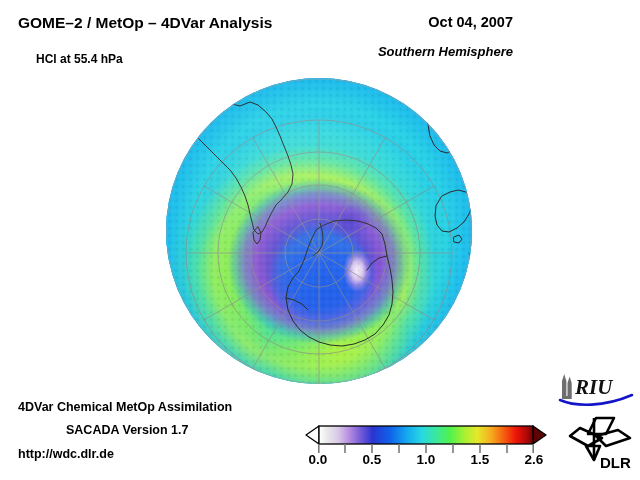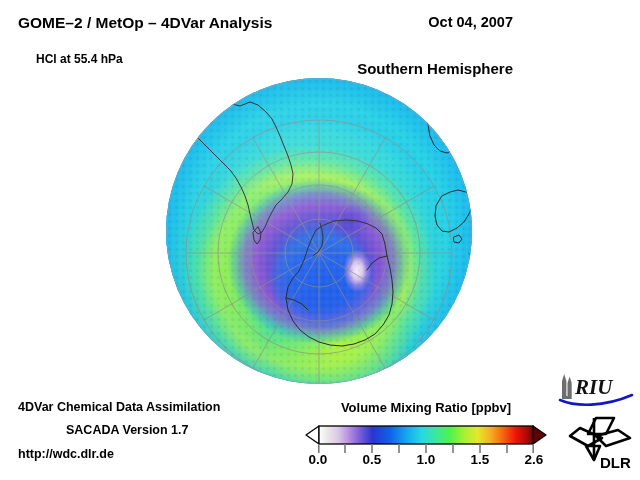--- a/index.html
+++ b/index.html
@@ -9,21 +9,21 @@
     position:relative;overflow:hidden;
     -webkit-font-smoothing:antialiased;
   }
   .stage{position:absolute;left:0;top:0;width:531px;height:480px;}
 
   
   .hdr{position:absolute;font-weight:bold;color:#000;white-space:nowrap;}
   #hdr-l1{left:18px;top:14px;font-size:15.5px;}
   #hdr-l2{left:18px;top:52px;font-size:12px;margin-left:18px;}
   #hdr-r1{right:18px;top:14px;font-size:14.5px;}
-  #hdr-r2{right:18px;top:60px;font-size:15px;}
+  #hdr-r2{right:18px;top:44px;font-size:13px;font-style:italic;}
 
   
   .ftr{position:absolute;left:18px;font-weight:bold;color:#000;
        font-size:12.5px;white-space:nowrap;}
   #ftr1{top:400px;}
   #ftr2{top:423px;margin-left:48px;}
   #ftr3{top:447px;}
 
   
   #globe-wrap{position:absolute;left:166px;top:78px;width:306px;height:306px;}
@@ -216,25 +216,24 @@
 
         <g>
           <circle cx="153" cy="153" r="152.4" fill="none" stroke="#9aa0a6" stroke-width="1.1" opacity="0.55"></circle>
         </g>
       </svg>
 
       <div class="lay" id="g-shade"></div>
     </div>
   </div>
 
-  <div class="ftr" id="ftr1">4DVar Chemical Data Assimilation</div>
+  <div class="ftr" id="ftr1">4DVar Chemical MetOp Assimilation</div>
   <div class="ftr" id="ftr2">SACADA Version 1.7</div>
   <div class="ftr" id="ftr3">http://wdc.dlr.de</div>
 
-  <div id="cb-title">Volume Mixing Ratio [ppbv]</div>
 
   <div id="cb-wrap">
     <svg width="242" height="22" viewBox="0 0 242 22">
       <defs>
         <linearGradient id="cbgrad" x1="0" y1="0" x2="1" y2="0">
             <stop offset="0%" stop-color="#ffffff"></stop>
             <stop offset="4%" stop-color="#e8e8e8"></stop>
             <stop offset="9%" stop-color="#d9c8e8"></stop>
             <stop offset="14%" stop-color="#b68ee0"></stop>
             <stop offset="19%" stop-color="#7a5fd8"></stop>

